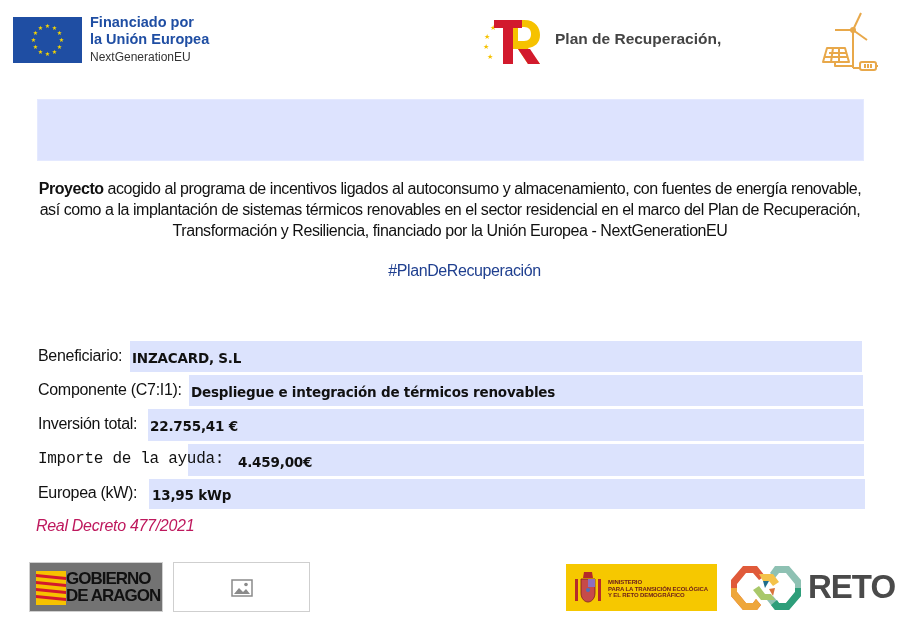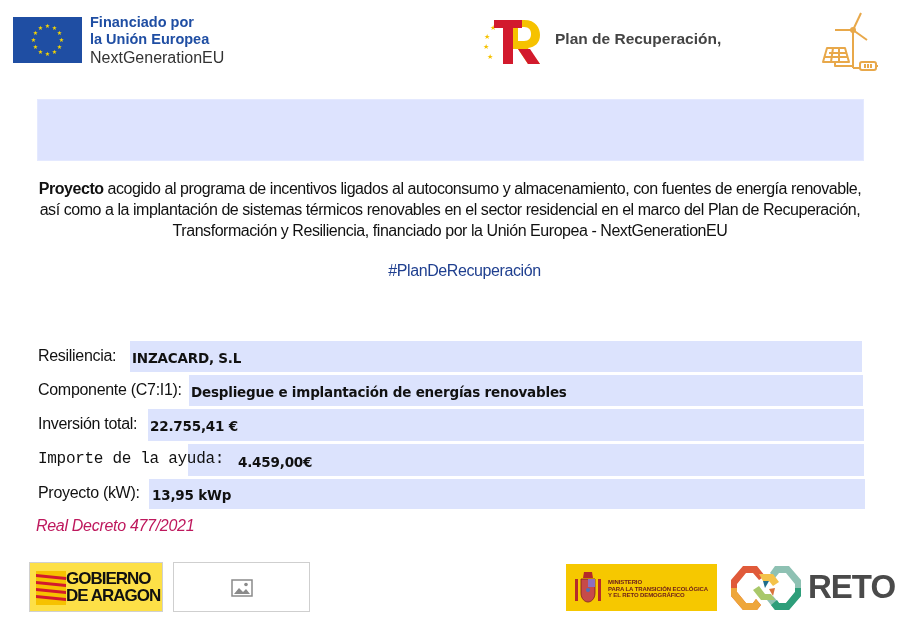--- a/index.html
+++ b/index.html
@@ -5,21 +5,21 @@
   * { box-sizing: border-box; margin: 0; padding: 0; }
   html, body { width: 897px; height: 623px; background: #ffffff; overflow: hidden; }
   body { position: relative; font-family: "Liberation Sans", sans-serif; color: #111; }
 
   .abs { position: absolute; }
 
   
   #eu-flag { left: 13px; top: 17px; width: 69px; height: 46px; background: #1f4ea3; }
   #eu-text { left: 90px; top: 14px; line-height: 17px; }
   #eu-line1, #eu-line2 { color: #1f4ea3; font-weight: bold; font-size: 14.5px; display: block; }
-  #eu-line3 { color: #333; font-size: 16px; display: block; margin-top: 1px; }
+  #eu-line3 { color: #333; font-size: 12px; display: block; margin-top: 1px; }
 
   
   #prtr-mark { left: 478px; top: 14px; width: 64px; height: 52px; }
   #prtr-text { left: 555px; top: 29px; line-height: 19px; color: #444; font-weight: bold; font-size: 15.5px; }
   #prtr-text span { display: block; }
   #energy-icon { left: 815px; top: 10px; width: 66px; height: 62px; }
 
   
   #banner { left: 37px; top: 99px; width: 827px; height: 62px; background: #dde3fe; border: 1px solid #e4e9ff; }
 
@@ -30,21 +30,21 @@
   #hashtag { left: 16px; top: 262px; width: 897px; text-align: center; font-size: 16px; color: #1f3f8f; letter-spacing: -0.4px; }
 
   
   .field-label { position: absolute; font-size: 16px; color: #111; letter-spacing: -0.3px; white-space: nowrap; }
   .field-bar { position: absolute; background: #dce3fd; }
   .field-value { position: absolute; font-size: 13.5px; font-weight: bold; color: #111; white-space: nowrap; font-family: "DejaVu Sans", sans-serif; letter-spacing: -0.2px; }
 
   #decree { left: 36px; top: 517px; font-size: 16px; font-style: italic; color: #be185d; letter-spacing: -0.3px; }
 
   
-  #aragon-logo { left: 29px; top: 562px; width: 134px; height: 50px; border: 1px solid #d0d0d0; background: #fde047; }
+  #aragon-logo { left: 29px; top: 562px; width: 134px; height: 50px; border: 1px solid #d0d0d0; background: #737373; }
   #aragon-flag { left: 6px; top: 8px; width: 30px; height: 34px; }
   #aragon-text { left: 36px; top: 7px; font-weight: bold; font-size: 17px; line-height: 17px; letter-spacing: -1px; color: #111; }
   #aragon-text span { display: block; }
 
   #placeholder-img { left: 173px; top: 562px; width: 137px; height: 50px; border: 1px solid #cfcfcf; background: #fff; }
   #placeholder-icon { left: 57px; top: 16px; width: 22px; height: 18px; }
 
   #ministerio-logo { left: 566px; top: 564px; width: 151px; height: 47px; background: #f6c800; }
   #shield { left: 8px; top: 5px; width: 28px; height: 37px; }
   #ministerio-text { left: 42px; top: 15px; font-size: 6px; line-height: 6.5px; font-weight: bold; color: #6a1b1b; letter-spacing: -0.1px; }
@@ -122,37 +122,37 @@
   </svg>
 </div>
 
 <div class="abs" id="banner"></div>
 
 <div class="abs" id="description"><b>Proyecto</b><span> acogido al programa de incentivos ligados al autoconsumo y almacenamiento, con fuentes de energía renovable, así como a la implantación de sistemas térmicos renovables en el sector residencial en el marco del Plan de Recuperación, Transformación y Resiliencia, financiado por la Unión Europea - NextGenerationEU</span></div>
 
 <div class="abs" id="hashtag">#PlanDeRecuperación</div>
 
 <div class="field-bar" style="left:130px; top:341px; width:732px; height:31px;"></div>
-<div class="field-label" style="left:38px; top:347px;">Resiliencia:</div>
+<div class="field-label" style="left:38px; top:347px;">Beneficiario:</div>
 <div class="field-value" style="left:132px; top:350px;">INZACARD, S.L</div>
 
 <div class="field-bar" style="left:189px; top:375px; width:674px; height:31px;"></div>
 <div class="field-label" style="left:38px; top:381px;">Componente (C7:I1):</div>
-<div class="field-value" style="left:191px; top:384px;">Despliegue e implantación de energías renovables</div>
+<div class="field-value" style="left:191px; top:384px;">Despliegue e integración de térmicos renovables</div>
 
 <div class="field-bar" style="left:148px; top:409px; width:716px; height:32px;"></div>
 <div class="field-label" style="left:38px; top:415px;">Inversión total:</div>
 <div class="field-value" style="left:150px; top:418px;">22.755,41 €</div>
 
 <div class="field-bar" style="left:188px; top:444px; width:676px; height:32px;"></div>
 <div class="field-label" style="left:38px; top:450px;font-family:Liberation Mono, monospace;">Importe de la ayuda:</div>
 <div class="field-value" style="left:210px; top:454px;margin-left:28px;">4.459,00€</div>
 
 <div class="field-bar" style="left:149px; top:479px; width:716px; height:30px;"></div>
-<div class="field-label" style="left:38px; top:484px;">Proyecto (kW):</div>
+<div class="field-label" style="left:38px; top:484px;">Europea (kW):</div>
 <div class="field-value" style="left:152px; top:487px;">13,95 kWp</div>
 
 <div class="abs" id="decree">Real Decreto 477/2021</div>
 
 <div class="abs" id="aragon-logo">
   <div class="abs" id="aragon-flag">
     <svg width="30" height="34" viewBox="0 0 30 34">
       <rect width="30" height="34" fill="#f6c200"></rect>
       <path d="M0 3 L30 6 L30 9 L0 6 Z" fill="#d21a2d"></path>
       <path d="M0 10 L30 13 L30 16 L0 13 Z" fill="#d21a2d"></path>

